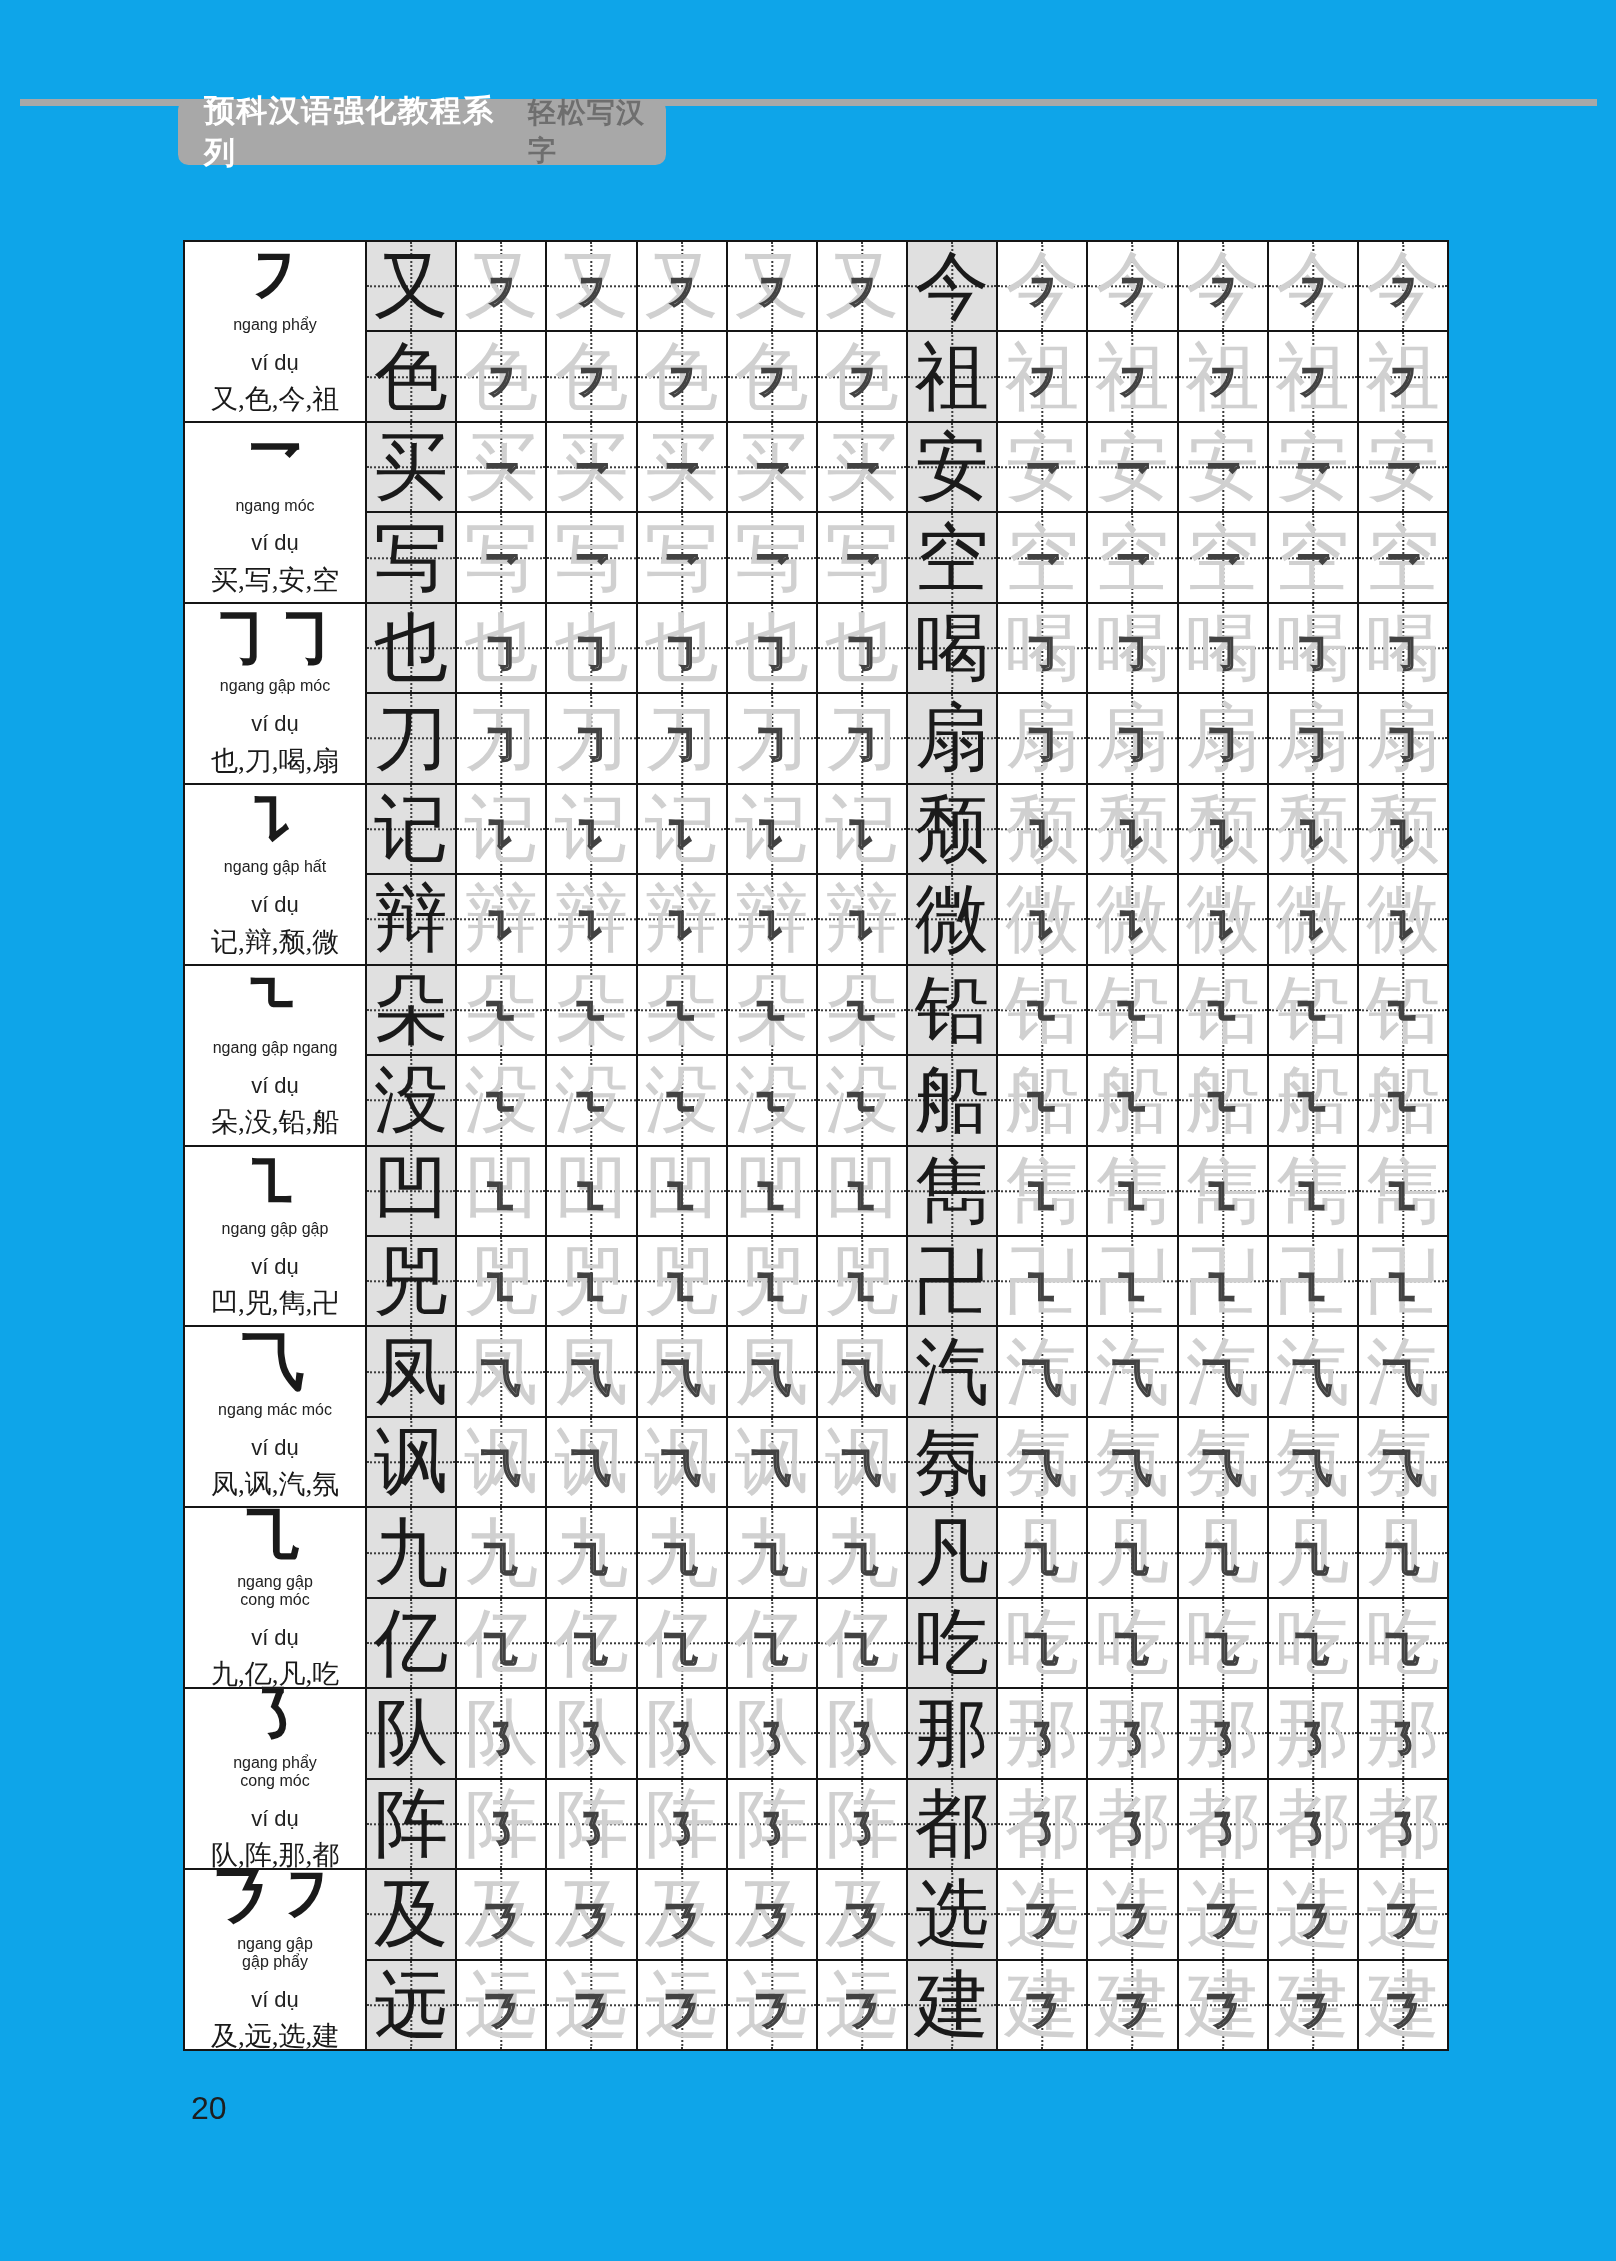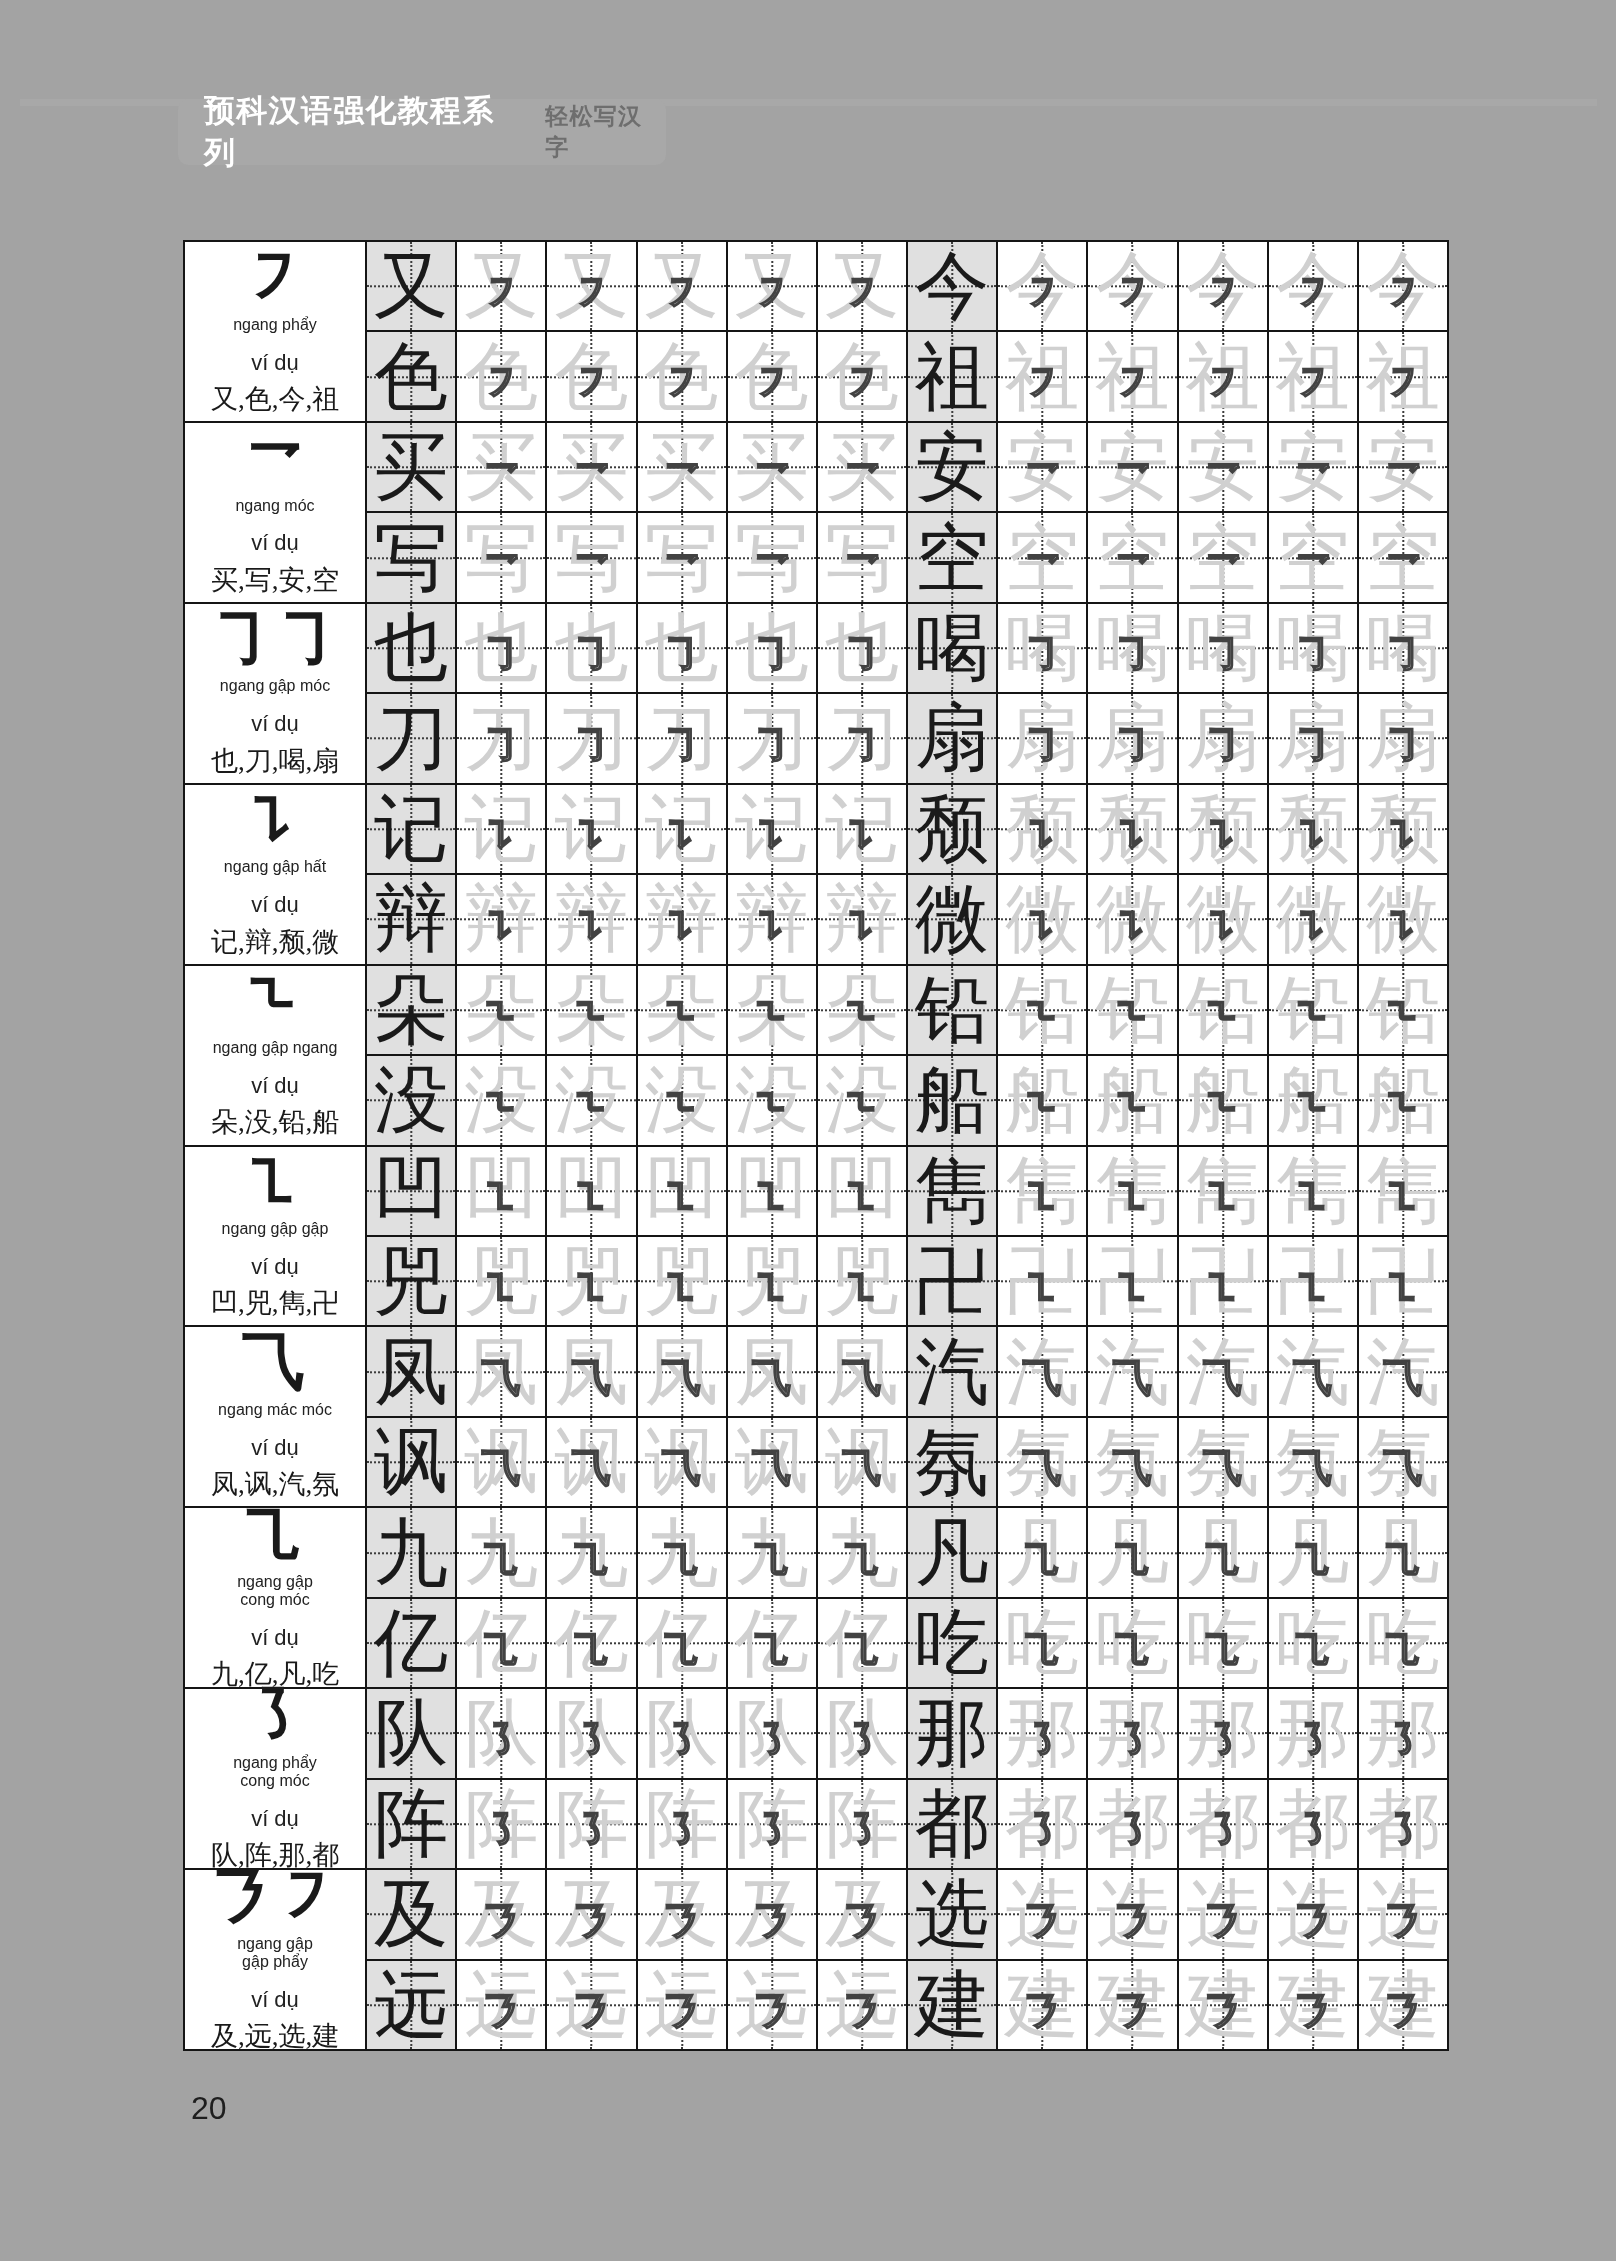--- a/index.html
+++ b/index.html
@@ -1,39 +1,39 @@
 <!DOCTYPE html>
 <html style="font-size:10.5px"><head>
 <meta charset="utf-8">
 <style>
   html,body{margin:0;padding:0;background:#ffffff;}
   .page{
     position:relative;
     width:1616px;height:2261px;
-    background:#a3a3a3;
+    background:#0ea5e9;
     font-family:"Liberation Sans", sans-serif;
     overflow:hidden;
   }
   
   .header-rule{
     position:absolute;left:20px;top:99px;width:1577px;height:7.2px;
     background:#a8a8a8;
   }
   .header-box{
     position:absolute;left:178px;top:99px;width:488px;height:66px;
     background:#a8a8a8;border-radius:10.5px;
     display:flex;align-items:center;
     padding-left:26px;box-sizing:border-box;
   }
   .series-title{
     color:#ffffff;font-size:31px;font-weight:bold;letter-spacing:1.3px;
     font-family:"Liberation Sans", sans-serif;
   }
   .book-title{
-    color:#6e6e6e;font-size:23px;font-weight:bold;letter-spacing:1.3px;
+    color:#6e6e6e;font-size:28px;font-weight:bold;letter-spacing:1.3px;
     margin-left:20px;
     font-family:"Liberation Serif", serif;
   }
   
   .sheet{
     position:absolute;left:183px;top:240px;width:1262px;height:1807px;
     border:2.6px solid #151515;box-sizing:content-box;
     display:flex;flex-direction:column;
   }
   .stroke-row{

